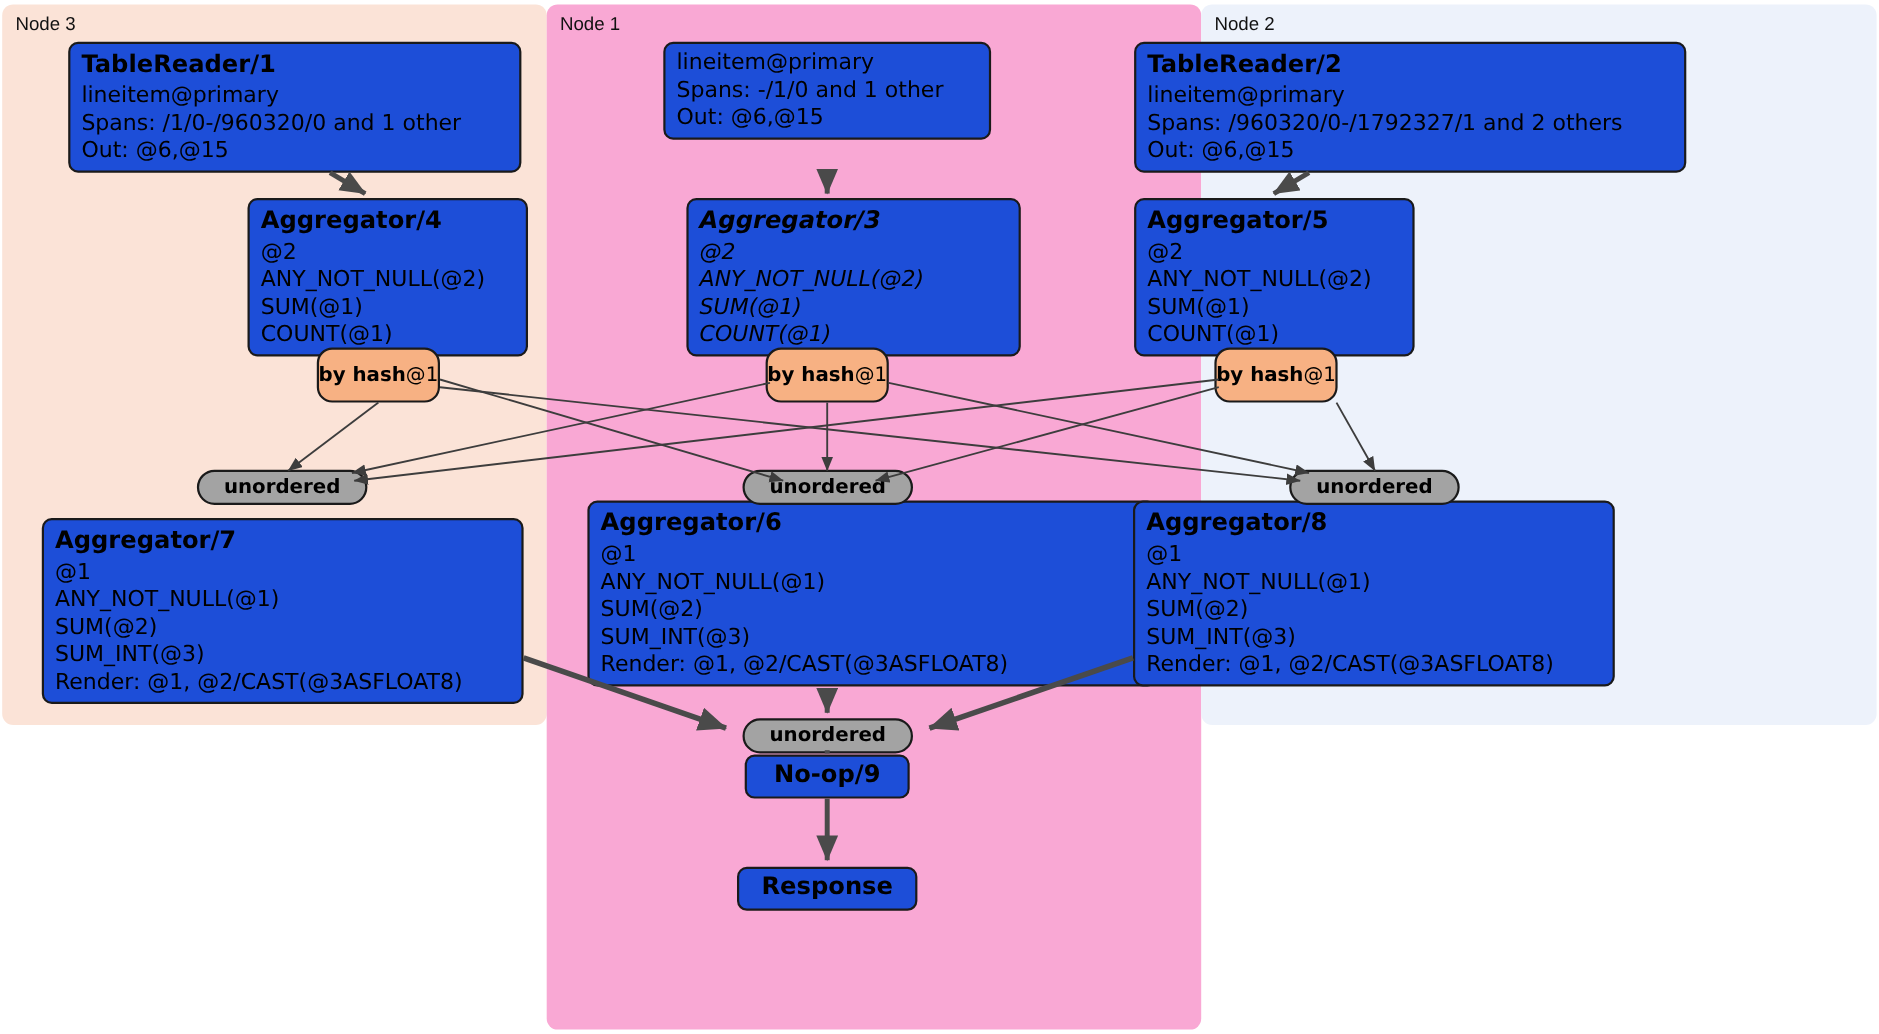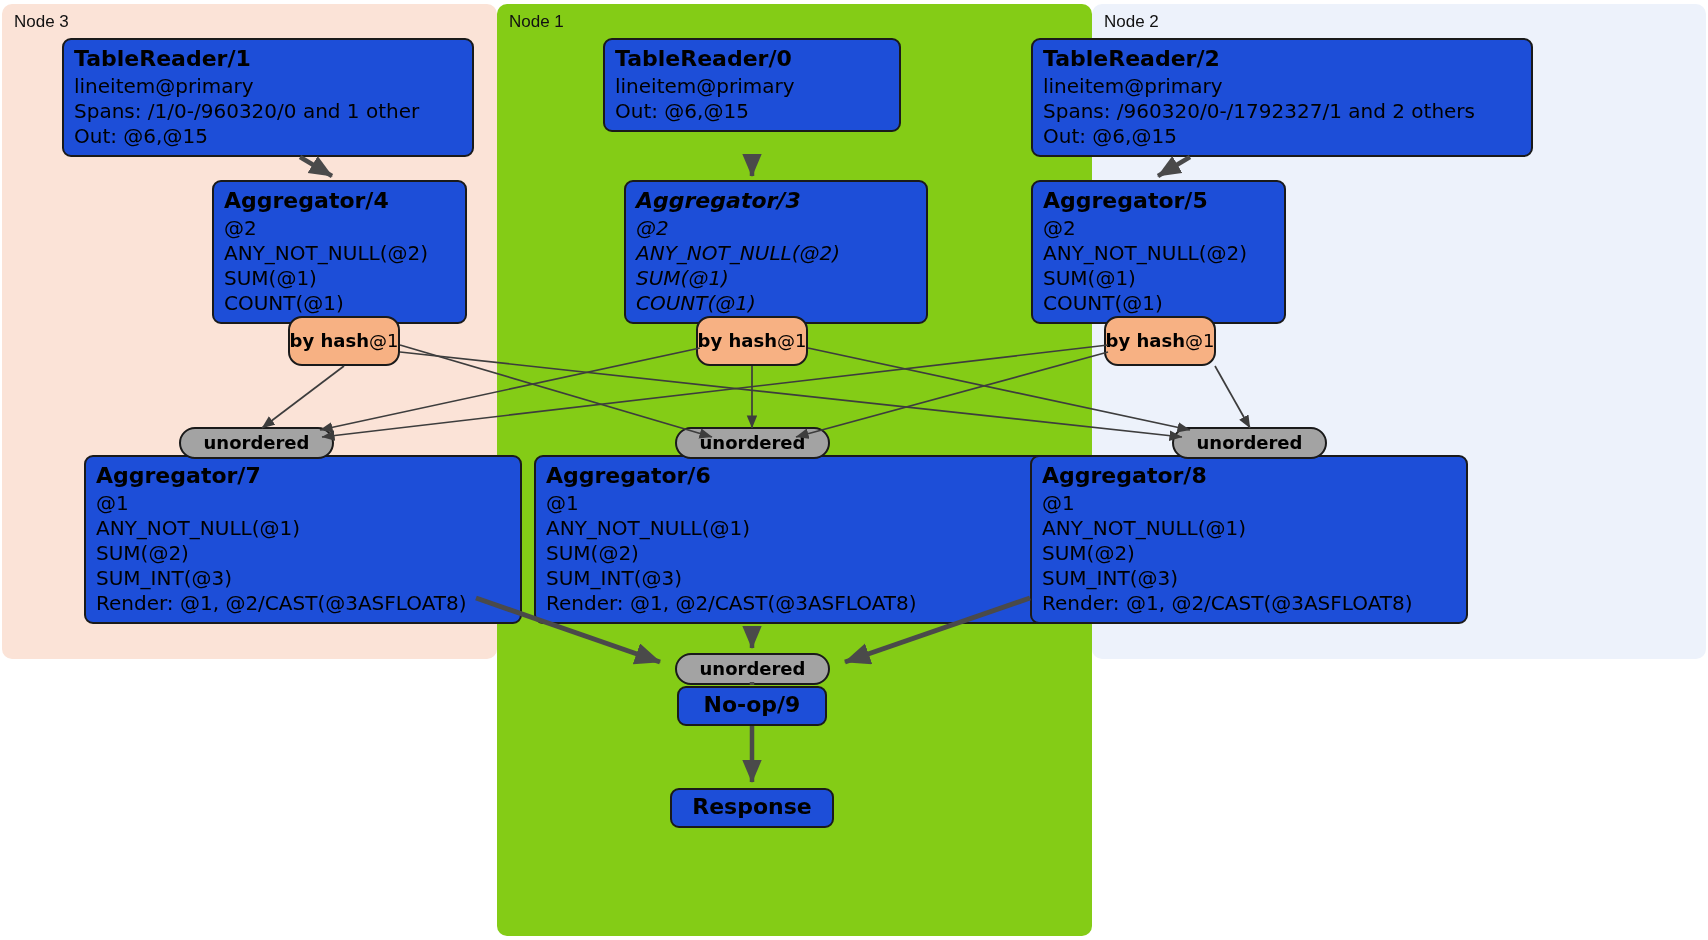--- a/index.html
+++ b/index.html
@@ -109,21 +109,21 @@
 </style>
 </head>
 <body>
 
 <div id="stage">
 
   <div class="z-panels">
     <div class="panel" style="left:2px; top:4px; width:495px; height:655px; background:#fbe3d7;">
       <div class="panel-label">Node 3</div>
     </div>
-    <div class="panel" style="left:497px; top:4px; width:595px; height:932px; background:#84cc16;">
+    <div class="panel" style="left:497px; top:4px; width:595px; height:932px; background:#f9a8d4;">
       <div class="panel-label">Node 1</div>
     </div>
     <div class="panel" style="left:1092px; top:4px; width:614px; height:655px; background:#edf2fb;">
       <div class="panel-label">Node 2</div>
     </div>
   </div>
 
   <svg class="edges z-edges-back">
     <defs>
       <marker id="ah-thin" markerWidth="9" markerHeight="9" refX="7.4" refY="3.1" orient="auto" markerUnits="strokeWidth">
@@ -154,33 +154,33 @@
   <div class="z-nodes">
 
     <div class="proc" style="left:62px; top:38px; width:412px;">
       <div class="title">TableReader/1</div>
       <div class="line">lineitem@primary</div>
       <div class="line">Spans: /1/0-/960320/0 and 1 other</div>
       <div class="line">Out: @6,@15</div>
     </div>
 
     <div class="proc" style="left:603px; top:38px; width:298px;">
-      <div class="title">TableReader/0</div>
       <div class="line">lineitem@primary</div>
+      <div class="line">Spans: -/1/0 and 1 other</div>
       <div class="line">Out: @6,@15</div>
     </div>
 
     <div class="proc" style="left:1031px; top:38px; width:502px;">
       <div class="title">TableReader/2</div>
       <div class="line">lineitem@primary</div>
       <div class="line">Spans: /960320/0-/1792327/1 and 2 others</div>
       <div class="line">Out: @6,@15</div>
     </div>
 
-    <div class="proc" style="left:212px; top:180px; width:255px;">
+    <div class="proc" style="left:225px; top:180px; width:255px;">
       <div class="title">Aggregator/4</div>
       <div class="line">@2</div>
       <div class="line">ANY_NOT_NULL(@2)</div>
       <div class="line">SUM(@1)</div>
       <div class="line">COUNT(@1)</div>
     </div>
 
     <div class="proc" style="left:624px; top:180px; width:304px;font-style:italic;">
       <div class="title">Aggregator/3</div>
       <div class="line">@2</div>
@@ -190,21 +190,21 @@
     </div>
 
     <div class="proc" style="left:1031px; top:180px; width:255px;">
       <div class="title">Aggregator/5</div>
       <div class="line">@2</div>
       <div class="line">ANY_NOT_NULL(@2)</div>
       <div class="line">SUM(@1)</div>
       <div class="line">COUNT(@1)</div>
     </div>
 
-    <div class="proc" style="left:38px; top:455px; width:438px;margin-left:46px;">
+    <div class="proc" style="left:38px; top:471px; width:438px;">
       <div class="title">Aggregator/7</div>
       <div class="line">@1</div>
       <div class="line">ANY_NOT_NULL(@1)</div>
       <div class="line">SUM(@2)</div>
       <div class="line">SUM_INT(@3)</div>
       <div class="line">Render: @1, @2/CAST(@3ASFLOAT8)</div>
     </div>
 
     <div class="proc" style="left:534px; top:455px; width:518px;">
       <div class="title">Aggregator/6</div>

